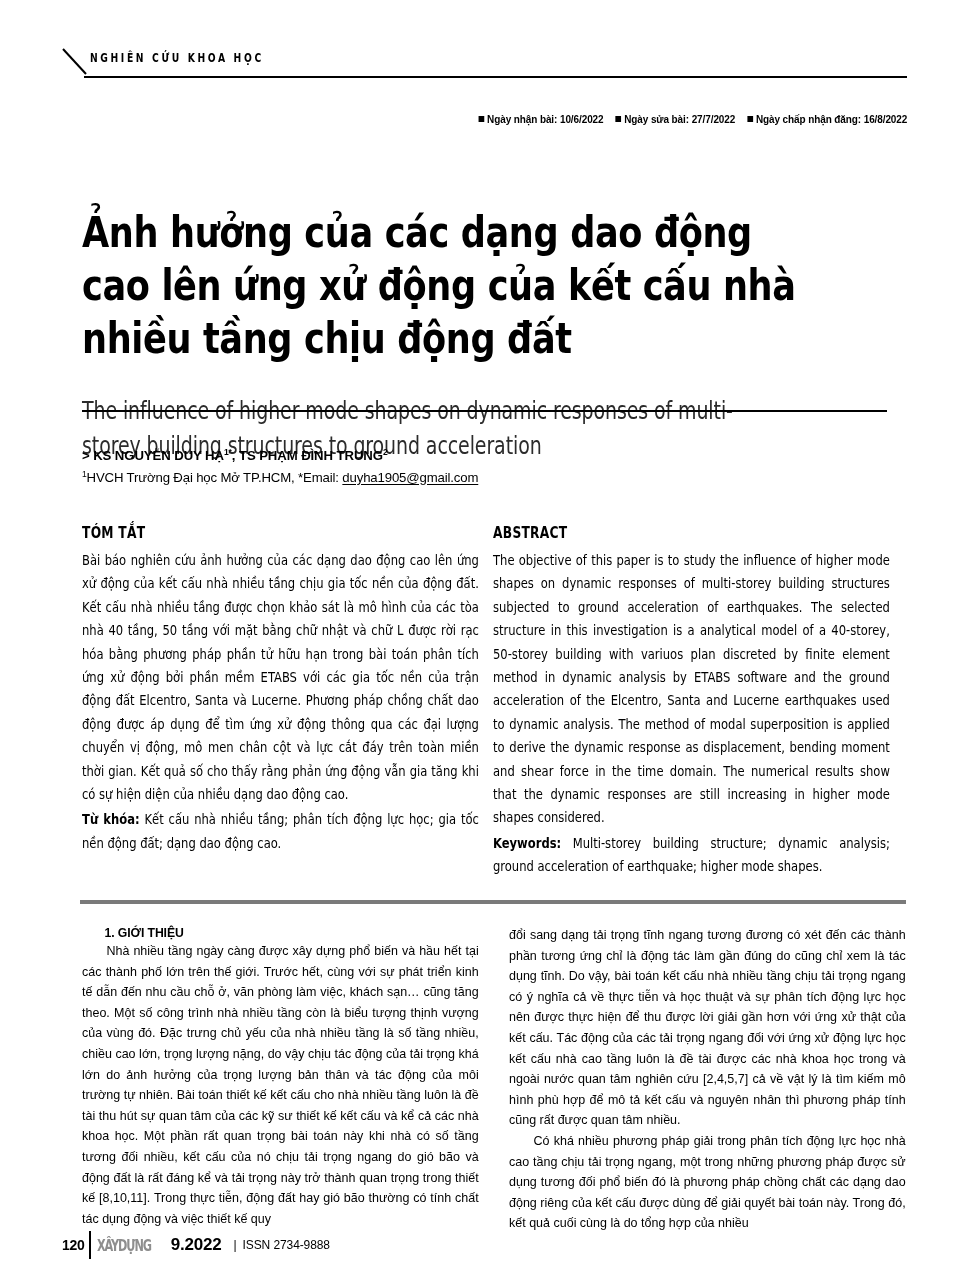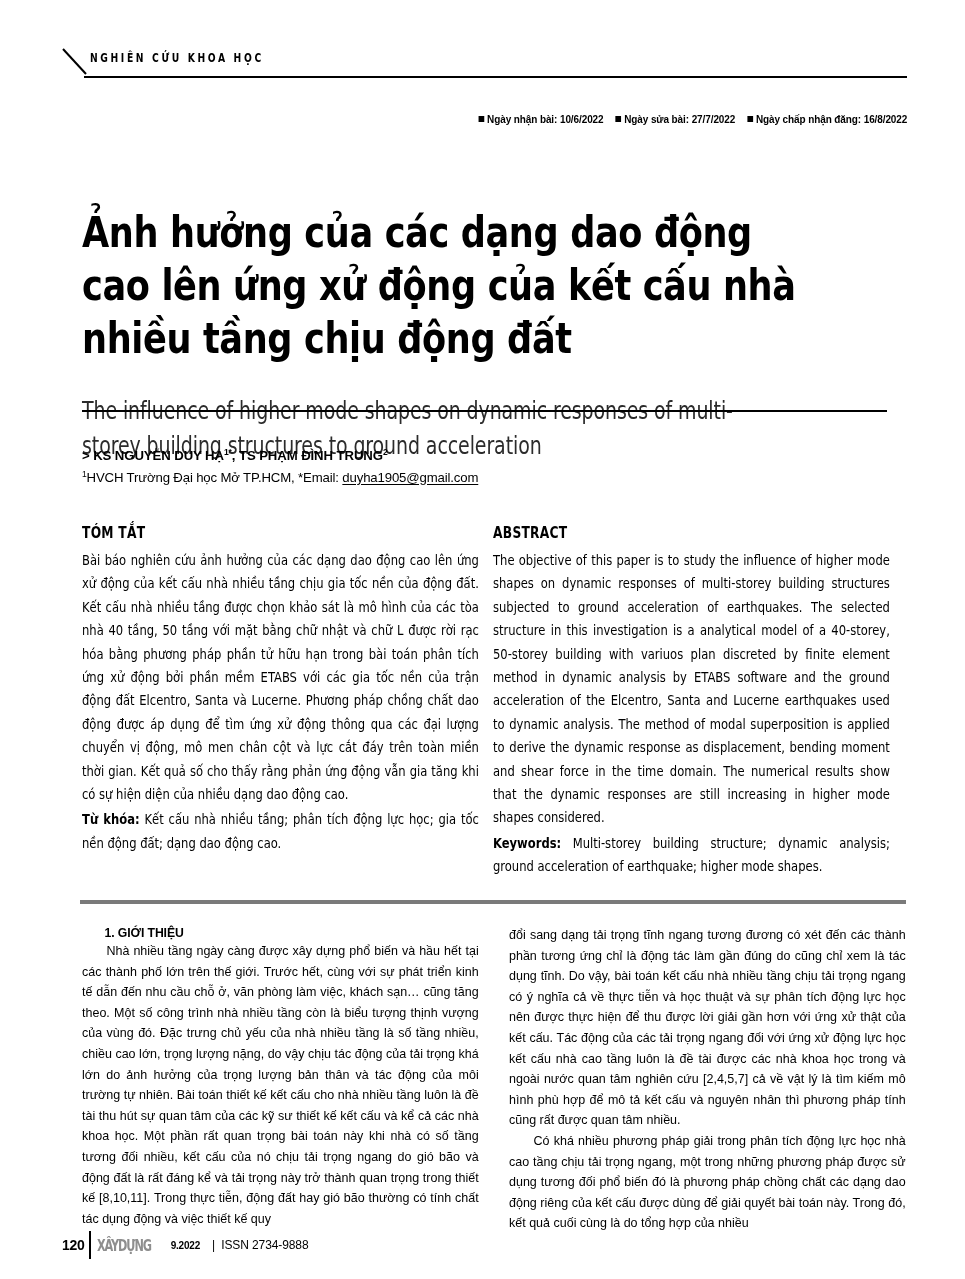--- a/index.html
+++ b/index.html
@@ -242,21 +242,21 @@
     font-size: 16px;
     font-weight: 700;
     color: #8e8e8e;
     letter-spacing: -1.4px;
     transform: scaleX(0.78);
     transform-origin: left center;
     white-space: nowrap;
     padding-right: 2px;
   }
   .footer-issue {
-    font-size: 10px;
+    font-size: 17px;
     font-weight: 700;
     margin-left: 2px;
     letter-spacing: -0.2px;
   }
   .footer-sep {
     font-size: 12px;
     margin: 0 6px 0 12px;
   }
   .footer-issn {
     font-size: 12px;

